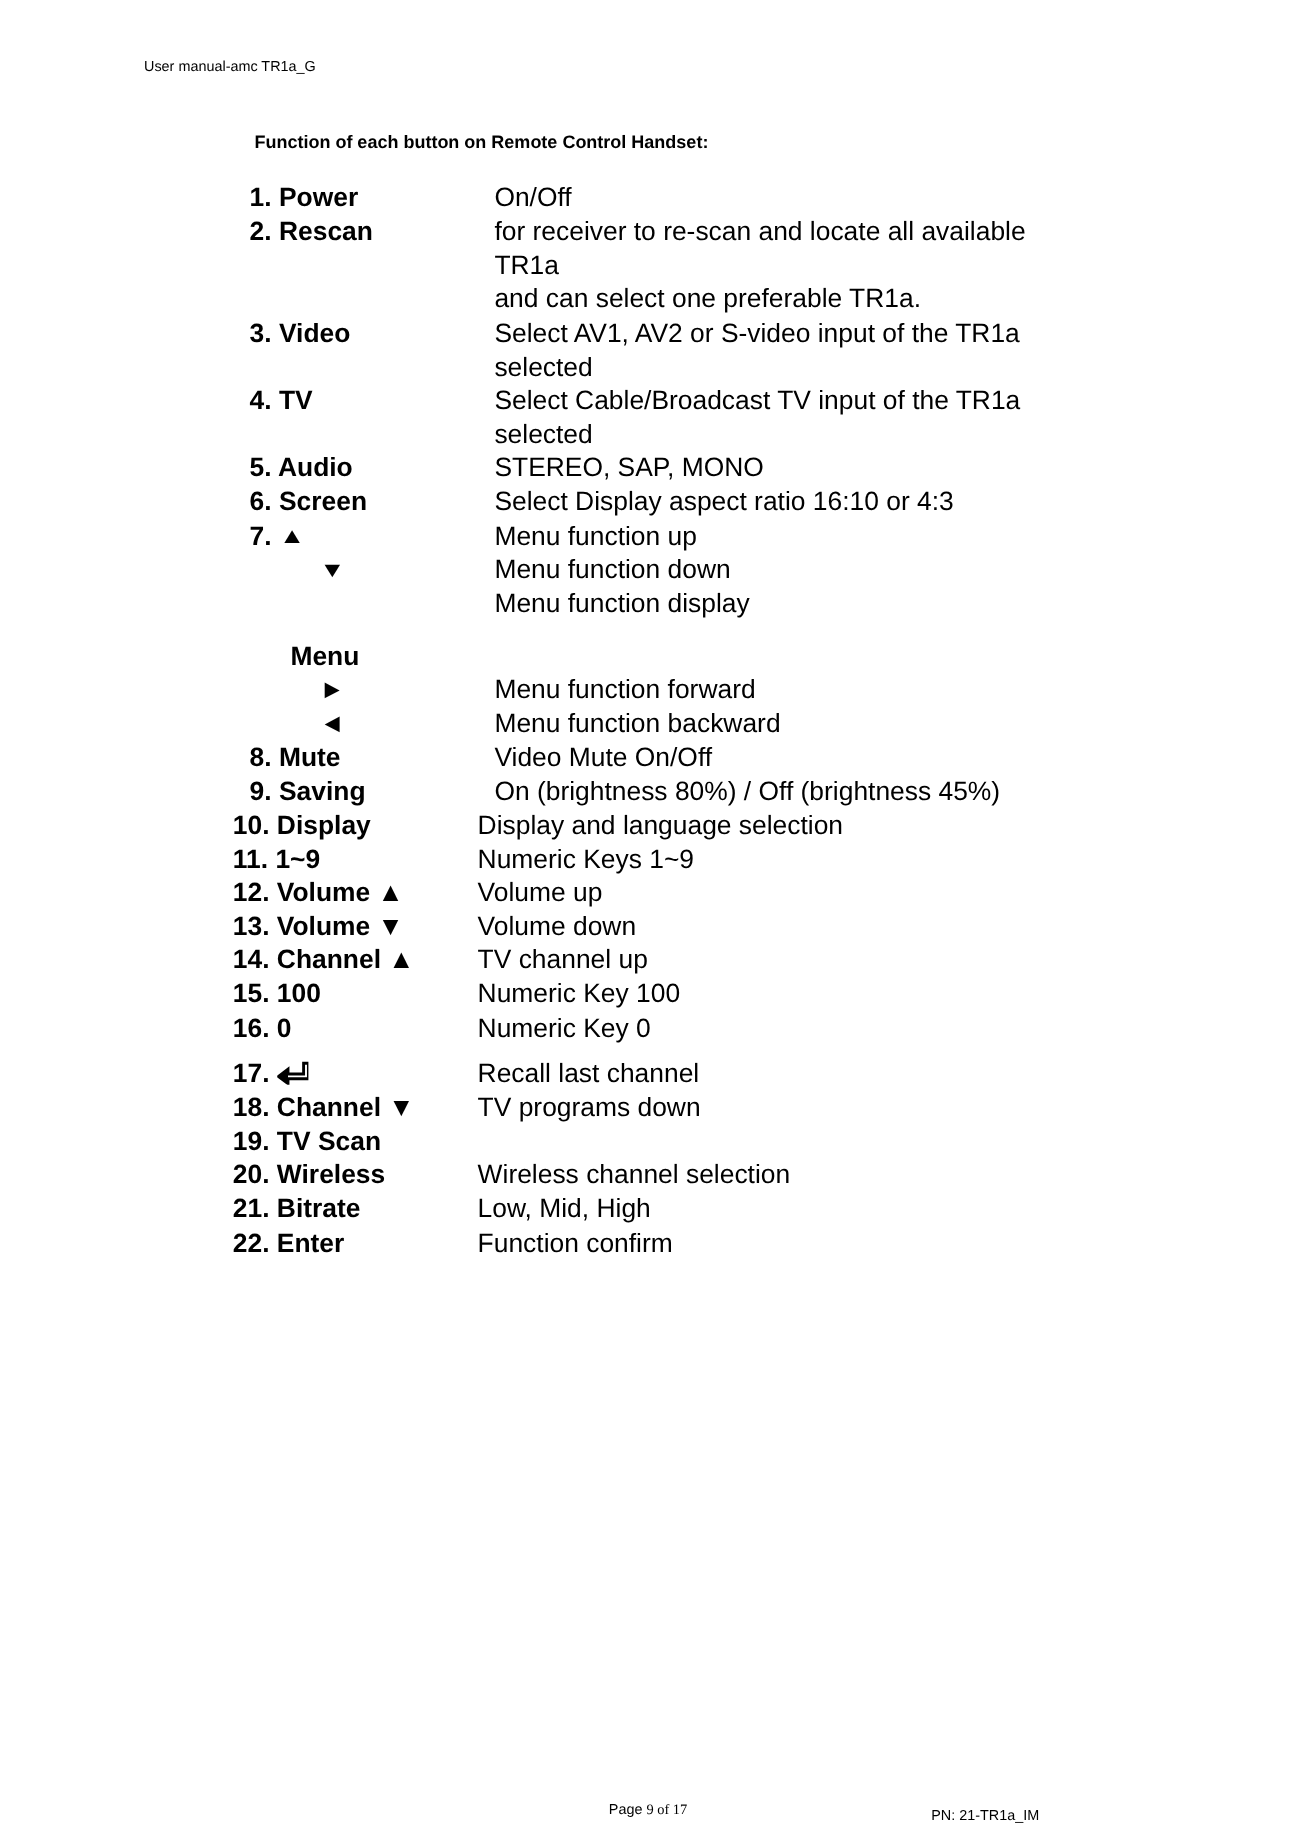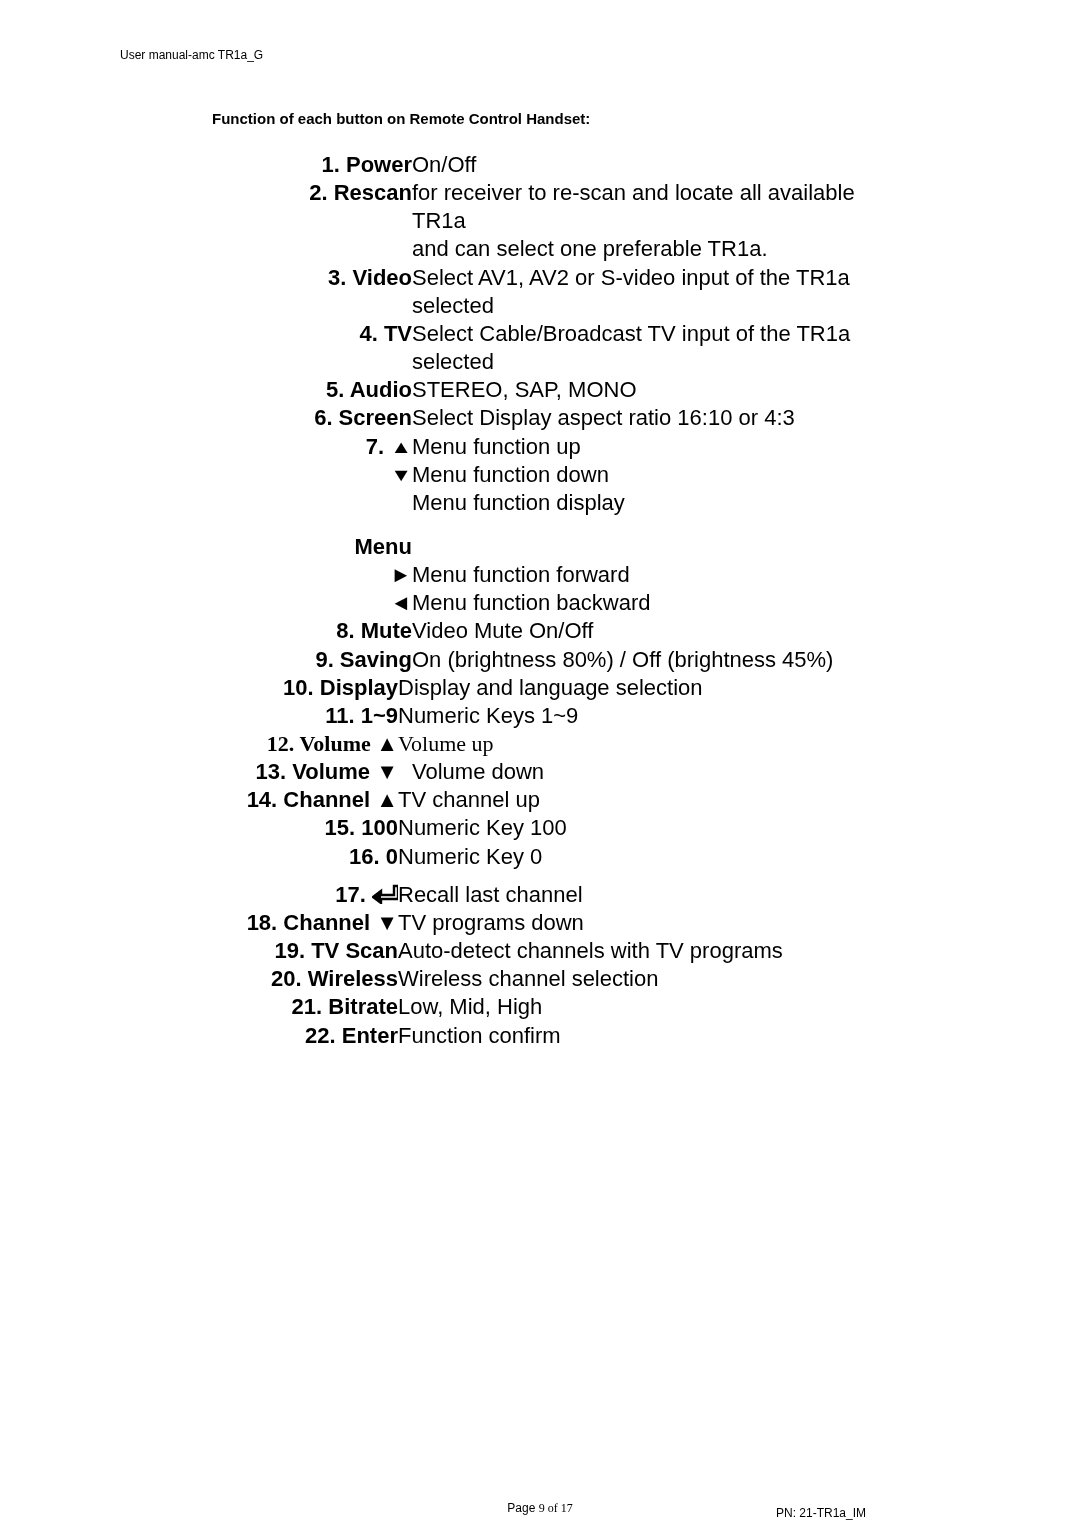--- a/index.html
+++ b/index.html
@@ -35,21 +35,20 @@
   }
   .row {
     display: flex;
     flex-direction: row;
   }
   .label {
     font-weight: bold;
     width: 204px;
     flex-shrink: 0;
     white-space: nowrap;
-    text-align: right;
   }
   .indent-row .label {
     padding-left: 34px;
     box-sizing: border-box;
     margin-top: 44px;
   }
   .more-indent-row .label {
     padding-left: 58px;
     box-sizing: border-box;
   }
@@ -161,25 +160,25 @@
         <div class="desc">On (brightness 80%) / Off (brightness 45%)</div>
       </div>
       <div class="row" style="margin-left: -14px;">
         <div class="label">10. Display</div>
         <div class="desc">Display and language selection</div>
       </div>
       <div class="row" style="margin-left: -14px;">
         <div class="label">11. 1~9</div>
         <div class="desc">Numeric Keys 1~9</div>
       </div>
-      <div class="row" style="margin-left: -14px; font-family: Liberation Serif, serif;">
+      <div class="row" style="margin-left: -14px;">
         <div class="label">12. Volume ▲</div>
         <div class="desc">Volume up</div>
       </div>
-      <div class="row" style="margin-left: -14px; gap: 14px;">
+      <div class="row" style="margin-left: -14px;">
         <div class="label">13. Volume ▼</div>
         <div class="desc">Volume down</div>
       </div>
       <div class="row" style="margin-left: -14px;">
         <div class="label">14. Channel ▲</div>
         <div class="desc">TV channel up</div>
       </div>
       <div class="row" style="margin-left: -14px;">
         <div class="label">15. 100</div>
         <div class="desc">Numeric Key 100</div>
@@ -195,21 +194,20 @@
               <path d="M9 7 L1 13 L9 19 Z" fill="#000"></path>
             </svg></span></div>
         <div class="desc">Recall last channel</div>
       </div>
       <div class="row" style="margin-left: -14px;">
         <div class="label">18. Channel ▼</div>
         <div class="desc">TV programs down</div>
       </div>
       <div class="row" style="margin-left: -14px;">
         <div class="label">19. TV Scan</div>
-        <div class="desc">Auto-detect channels with TV programs</div>
       </div>
       <div class="row" style="margin-left: -14px;">
         <div class="label">20. Wireless</div>
         <div class="desc">Wireless channel selection</div>
       </div>
       <div class="row" style="margin-left: -14px;">
         <div class="label">21. Bitrate</div>
         <div class="desc">Low, Mid, High</div>
       </div>
       <div class="row" style="margin-left: -14px;">

